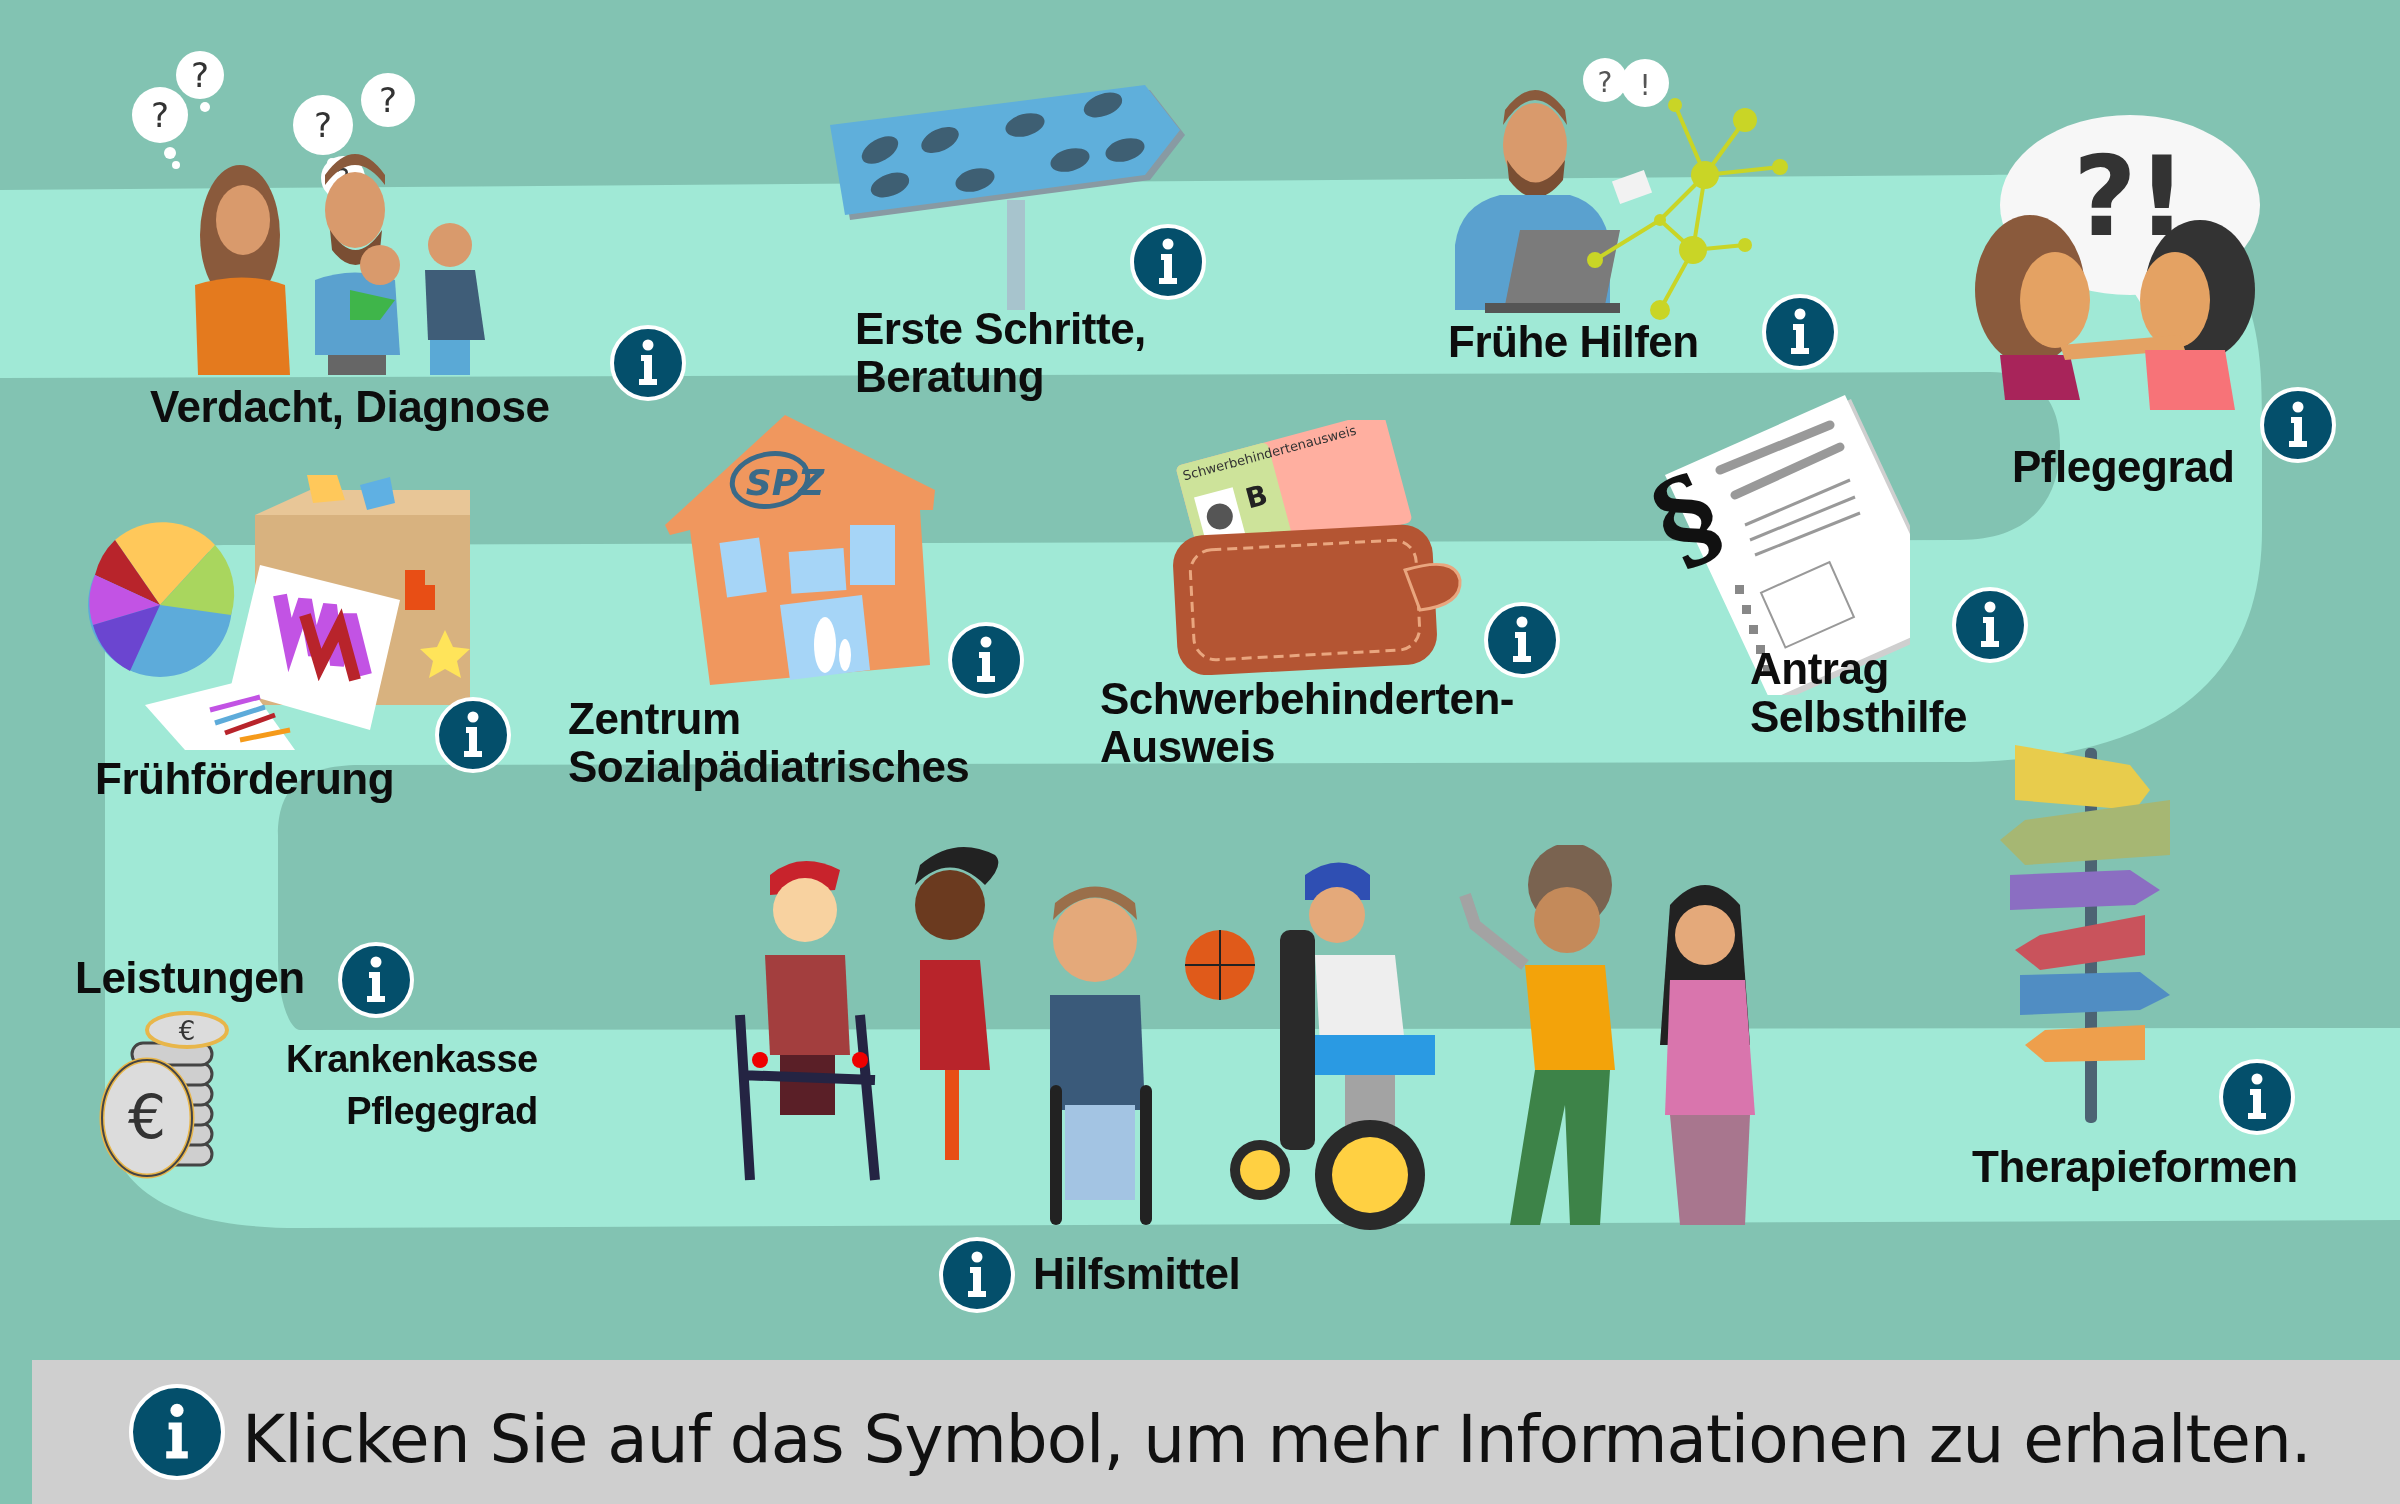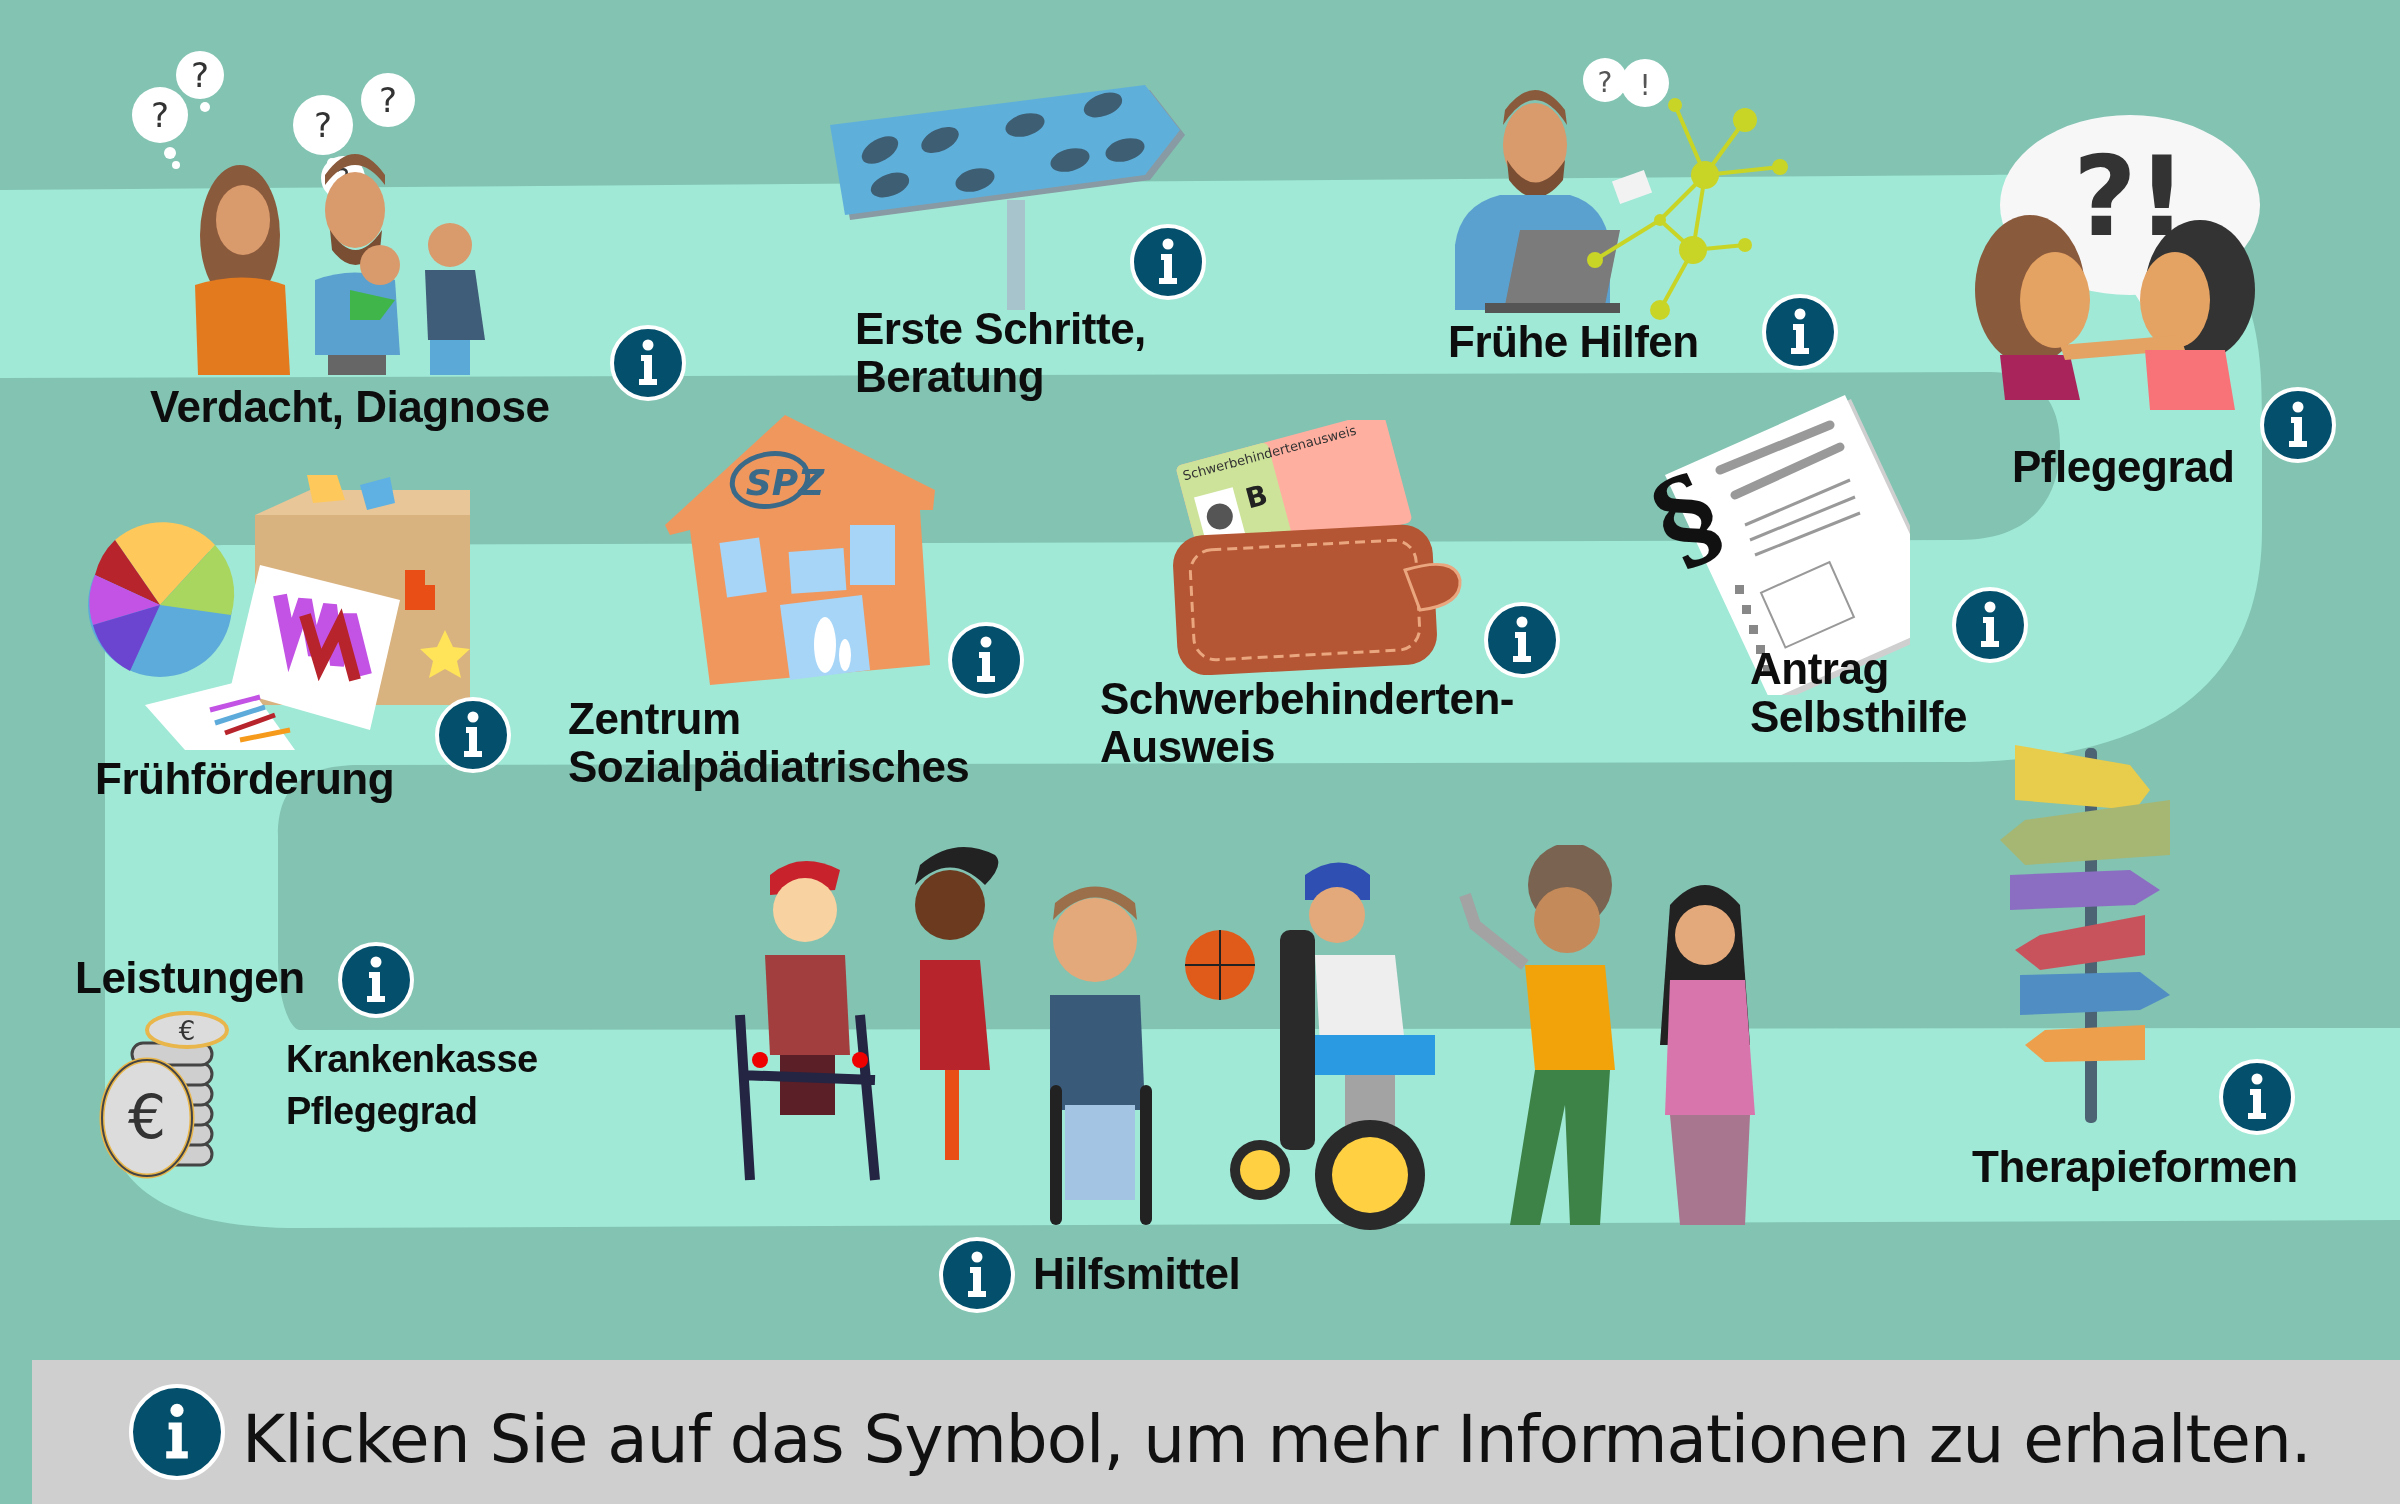--- a/index.html
+++ b/index.html
@@ -1,21 +1,21 @@
 <!DOCTYPE html>
 <html><head>
 <meta charset="utf-8">
 <style>
   html, body { margin:0; padding:0; }
   body { width:2400px; height:1504px; position:relative; overflow:hidden; background:#82c3b2; font-family:"Liberation Sans", "DejaVu Sans", sans-serif; }
   #stage { position:absolute; left:0; top:0; width:2400px; height:1360px; background:#82c3b2; overflow:hidden; }
   #pathsvg { position:absolute; left:0; top:0; width:2400px; height:1360px; }
   .illus { position:absolute; }
   .label { position:absolute; font-weight:bold; color:#0d0d0d; font-size:44px; line-height:48px; text-align:left; white-space:nowrap; letter-spacing:-0.5px; }
-  .label.small { font-size:38px; line-height:52px; text-align:left; }
+  .label.small { font-size:38px; line-height:52px; text-align:right; }
   .info { position:absolute; width:76px; height:76px; border-radius:50%; background:#044f6b; border:4px solid #ffffff; box-sizing:border-box; cursor:pointer; display:flex; align-items:center; justify-content:center; }
   .info svg { width:30px; height:48px; }
   #footer { position:absolute; left:0; top:1360px; width:2400px; height:144px; background:#cfcfcf;margin-left:32px; }
   #footer .info { left:97px; top:48px; width:96px; height:96px; top:24px; }
   #footer .info svg { width:36px; height:60px; }
   #footer-text { position:absolute; left:210px; top:40px; font-size:66px; line-height:80px; color:#111; white-space:nowrap; font-family:"DejaVu Sans", sans-serif; letter-spacing:-1px; }
 </style>
 </head>
 <body>
 

